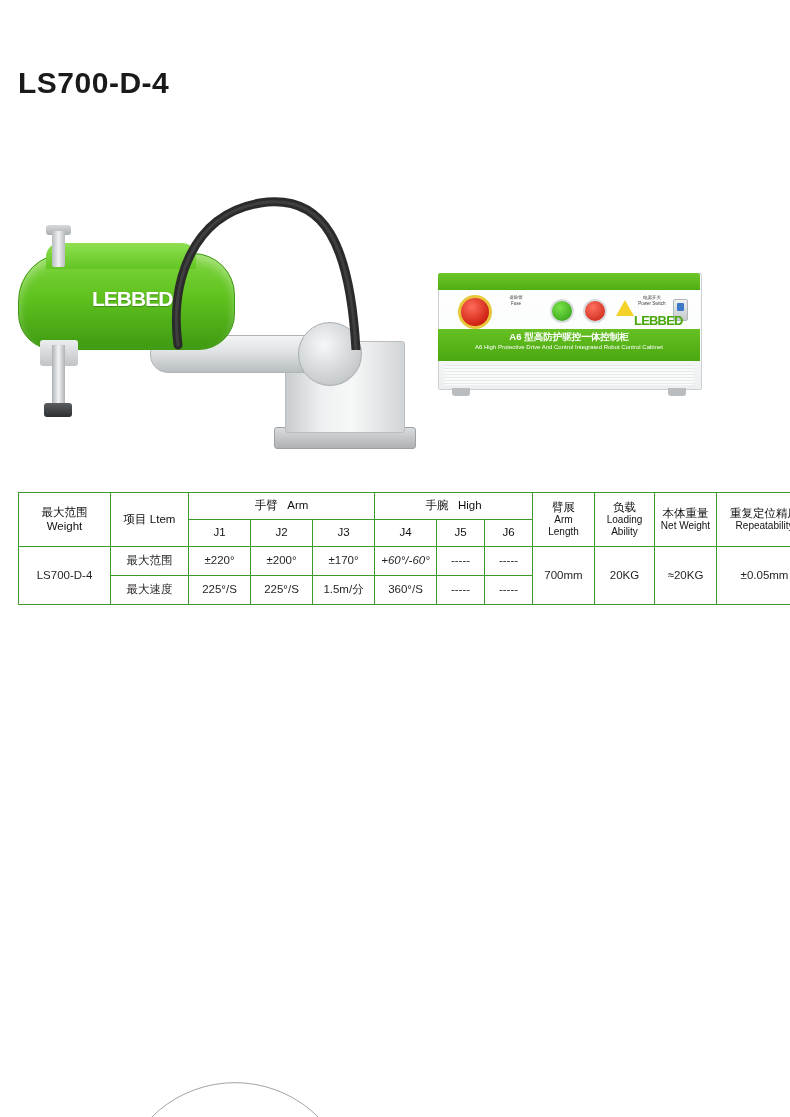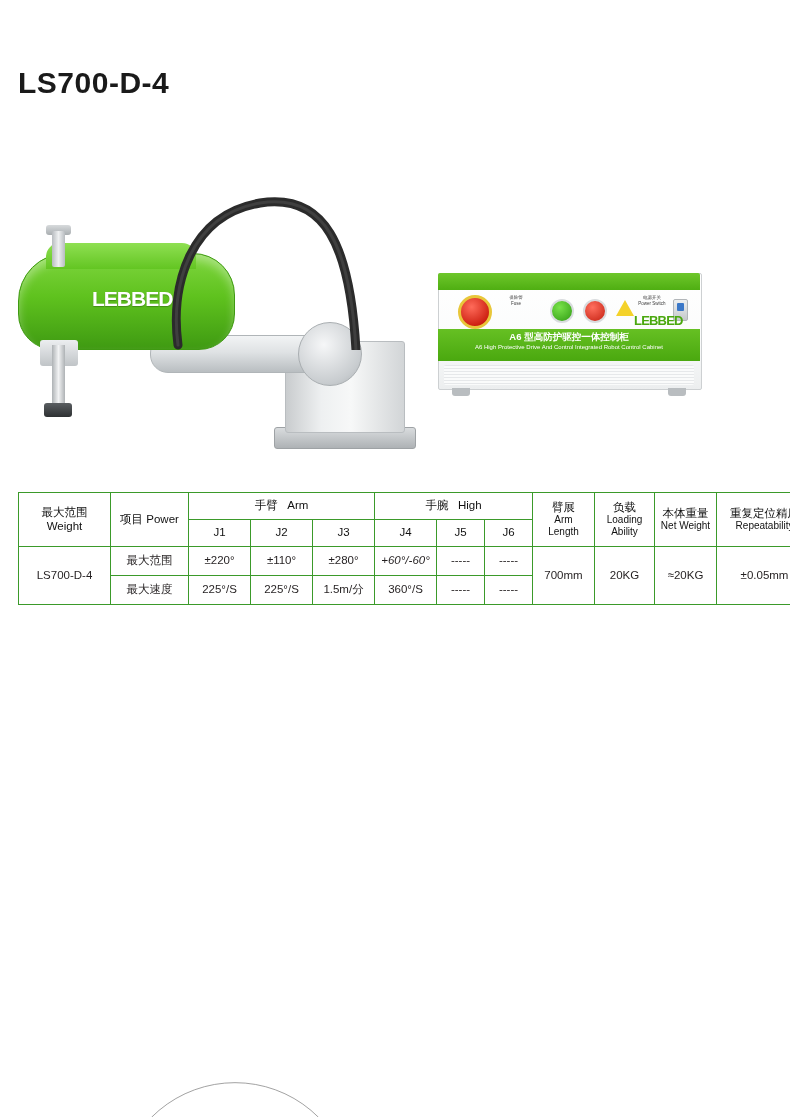--- a/index.html
+++ b/index.html
@@ -437,21 +437,21 @@
       <col style="width:96px">
     </colgroup>
     <tbody>
       <tr>
         <td class="hdr" rowspan="2">
           <div>最大范围</div>
           <div>Weight</div>
         </td>
         <td class="hdr" rowspan="2">
           <span>项目</span>
-          <span>Power</span>
+          <span>Ltem</span>
         </td>
         <td class="hdr" colspan="3">
           <span>手臂</span>
           &nbsp;
           <span>Arm</span>
         </td>
         <td class="hdr" colspan="3">
           <span>手腕</span>
           &nbsp;
           <span>High</span>
@@ -480,22 +480,22 @@
         <td class="hdr">J2</td>
         <td class="hdr">J3</td>
         <td class="hdr">J4</td>
         <td class="hdr">J5</td>
         <td class="hdr">J6</td>
       </tr>
       <tr>
         <td class="cell-val" rowspan="2">LS700-D-4</td>
         <td class="cell-val">最大范围</td>
         <td class="cell-val">±220°</td>
-        <td class="cell-val">±110°</td>
-        <td class="cell-val">±280°</td>
+        <td class="cell-val">±200°</td>
+        <td class="cell-val">±170°</td>
         <td class="cell-val nowrap">+60°/-60°</td>
         <td class="cell-val">-----</td>
         <td class="cell-val">-----</td>
         <td class="cell-val" rowspan="2">700mm</td>
         <td class="cell-val" rowspan="2">20KG</td>
         <td class="cell-val" rowspan="2">≈20KG</td>
         <td class="cell-val" rowspan="2">±0.05mm</td>
       </tr>
       <tr>
         <td class="cell-val">最大速度</td>

